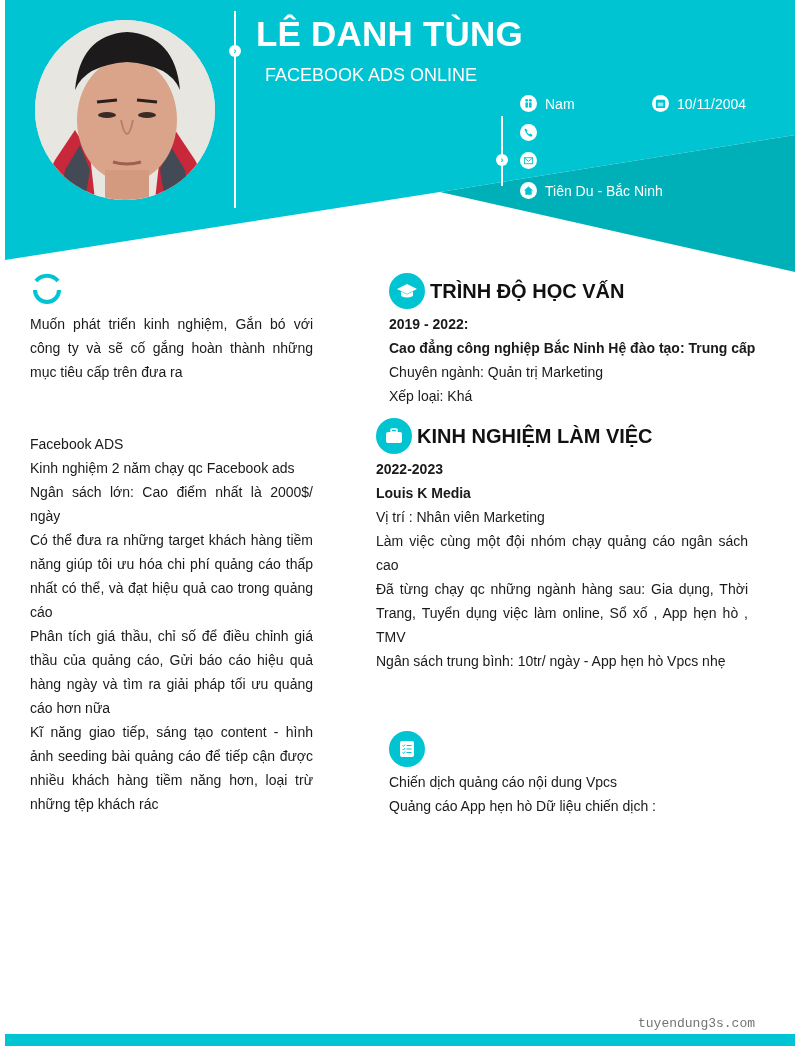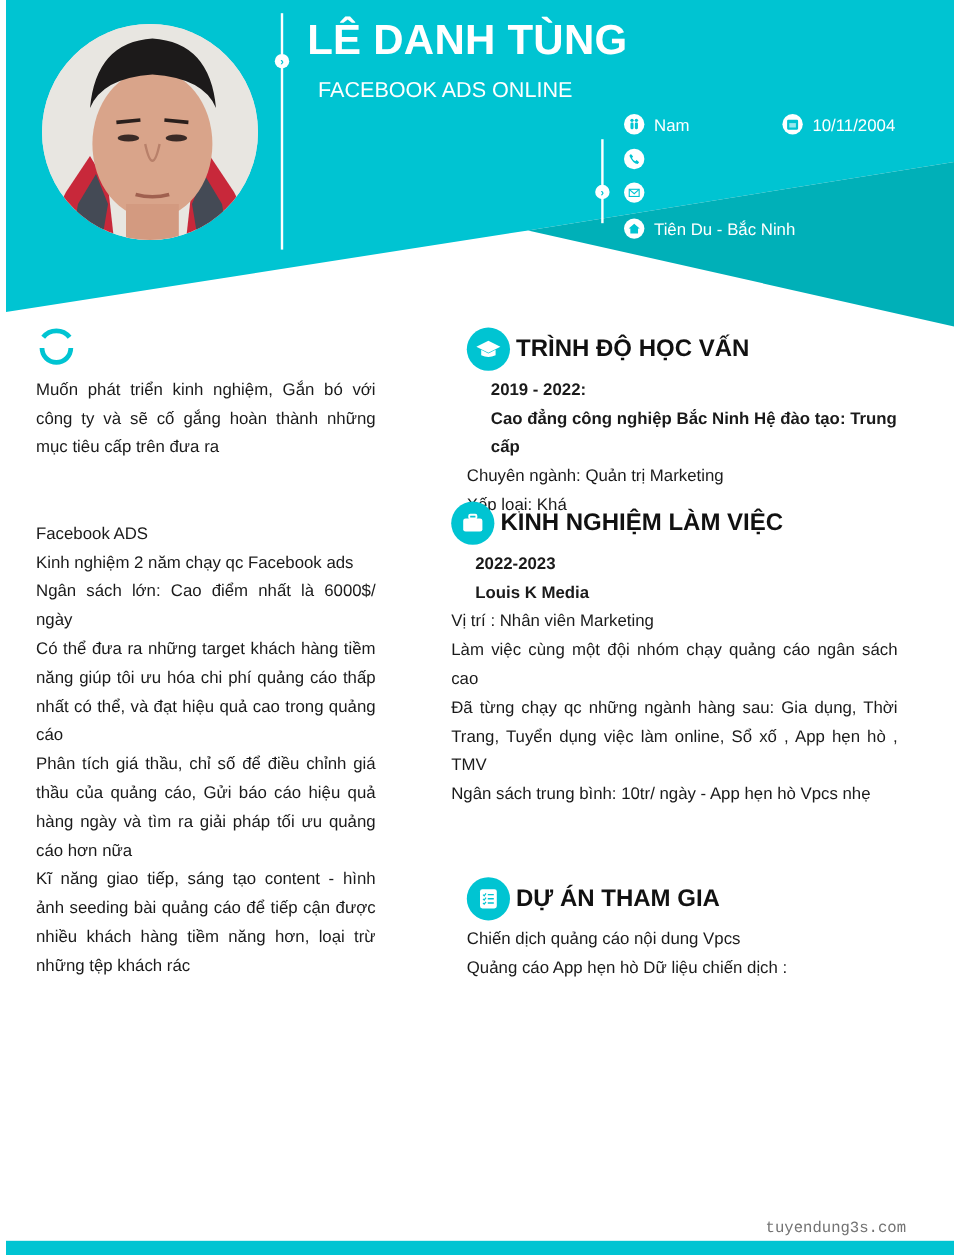--- a/index.html
+++ b/index.html
@@ -42,21 +42,21 @@
     .sec-head { display: flex; align-items: center; height: 36px; }
     .sec-icon {
       width: 36px; height: 36px; border-radius: 50%; background: #00c4d2;
       display: inline-flex; align-items: center; justify-content: center; margin-right: 5px; flex-shrink: 0;
     }
     .sec-icon svg { width: 22px; height: 22px; display: block; }
     .sec-title { font-size: 20px; font-weight: bold; color: #111; }
 
     .txt { font-size: 14px; line-height: 24px; color: #1a1a1a; }
     .just { text-align: justify; }
-    .bold { font-weight: bold; margin-left: 20px; }
+    .bold { font-weight: bold; }
 
     .left-obj-icon { position: absolute; left: 30px; top: 273px; width: 34px; height: 34px; }
     .left-obj-text { position: absolute; left: 30px; top: 312px; width: 283px; }
     .left-skill-text { position: absolute; left: 30px; top: 432px; width: 283px; }
 
     .edu-block { position: absolute; left: 389px; top: 273px; width: 372px; }
     .exp-block { position: absolute; left: 376px; top: 418px; width: 372px; }
     .proj-block { position: absolute; left: 389px; top: 731px; width: 372px; }
     .blank-line { height: 24px; position: relative; }
 
@@ -146,21 +146,21 @@
 
 <svg class="left-obj-icon" viewBox="0 0 34 34">
   <path d="M3 17 A14 14 0 0 0 31 17 L27 17 A10 10 0 0 1 7 17 Z" fill="#00c4d2"></path>
   <path d="M6 8 A14 14 0 0 1 28 8" stroke="#00c4d2" stroke-width="4" fill="none"></path>
 </svg>
 <div class="left-obj-text txt just">Muốn phát triển kinh nghiệm, Gắn bó với công ty và sẽ cố gắng hoàn thành những mục tiêu cấp trên đưa ra</div>
 
 <div class="left-skill-text">
   <div class="txt">Facebook ADS</div>
   <div class="txt just">Kinh nghiệm 2 năm chạy qc Facebook ads</div>
-  <div class="txt just">Ngân sách lớn: Cao điểm nhất là 6000$/ ngày</div>
+  <div class="txt just">Ngân sách lớn: Cao điểm nhất là 2000$/ ngày</div>
   <div class="txt just">Có thể đưa ra những target khách hàng tiềm năng giúp tôi ưu hóa chi phí quảng cáo thấp nhất có thể, và đạt hiệu quả cao trong quảng cáo</div>
   <div class="txt just">Phân tích giá thầu, chỉ số để điều chỉnh giá thầu của quảng cáo, Gửi báo cáo hiệu quả hàng ngày và tìm ra giải pháp tối ưu quảng cáo hơn nữa</div>
   <div class="txt just">Kĩ năng giao tiếp, sáng tạo content - hình ảnh seeding bài quảng cáo để tiếp cận được nhiều khách hàng tiềm năng hơn, loại trừ những tệp khách rác</div>
 </div>
 
 <div class="edu-block">
   <div class="sec-head">
     <span class="sec-icon">
       <svg viewBox="0 0 22 22">
           <path d="M11 4 L21 9 L11 14 L1 9 Z" fill="#ffffff"></path>
@@ -195,21 +195,20 @@
 
 <div class="proj-block">
   <div class="sec-head">
     <span class="sec-icon">
       <svg viewBox="0 0 22 22">
           <rect x="4" y="3" width="14" height="16" rx="2" fill="#ffffff"></rect>
           <path d="M6.5 7.5 L7.5 8.5 L9 6.5 M6.5 11 L7.5 12 L9 10 M6.5 14.5 L7.5 15.5 L9 13.5" stroke="#00c4d2" stroke-width="1" fill="none"></path>
           <path d="M10.5 7.5 H15.5 M10.5 11 H15.5 M10.5 14.5 H15.5" stroke="#00c4d2" stroke-width="1.2"></path>
         </svg>
     </span>
-    <span class="sec-title">DỰ ÁN THAM GIA</span>
   </div>
   <div class="txt" style="margin-top:3px">Chiến dịch quảng cáo nội dung Vpcs</div>
   <div class="txt">Quảng cáo App hẹn hò Dữ liệu chiến dịch :</div>
   <div class="blank-line"></div>
   <div class="blank-line"></div>
 </div>
 
 <div class="footer-text">tuyendung3s.com</div>
 <div class="footer-bar"></div>
 

